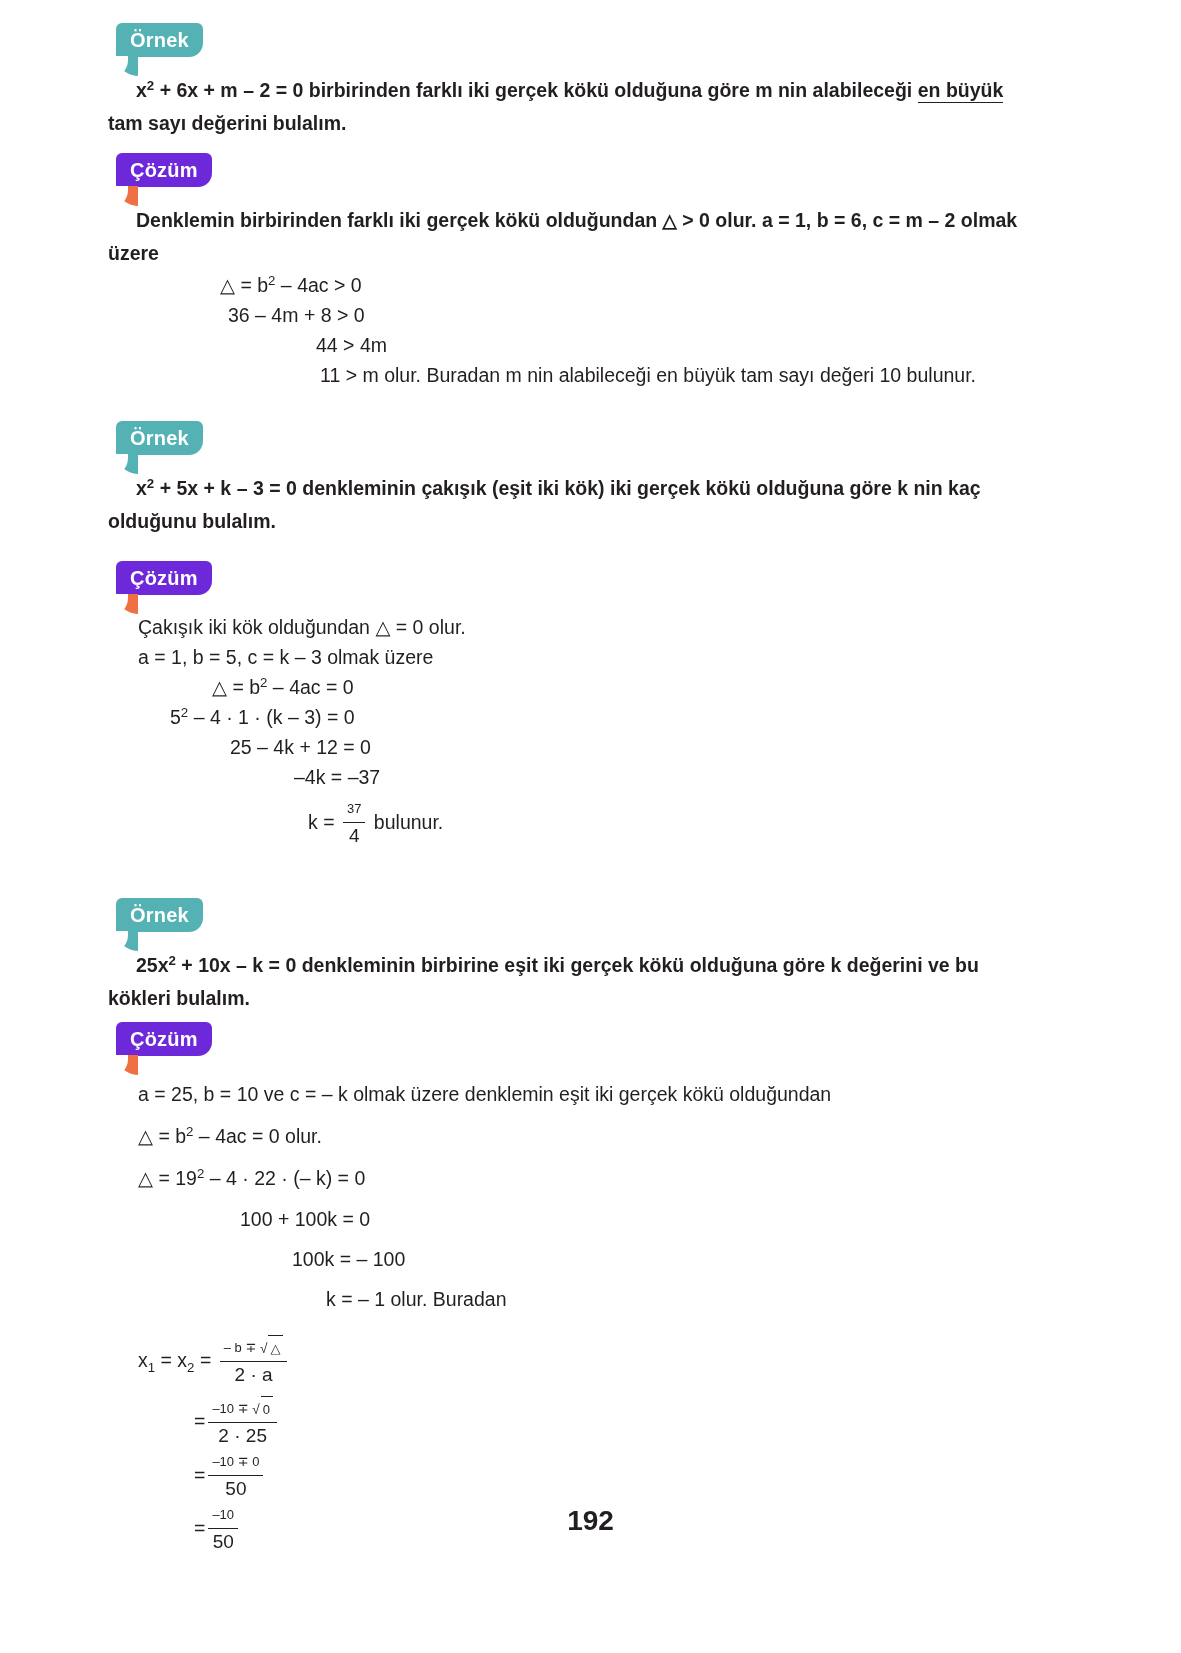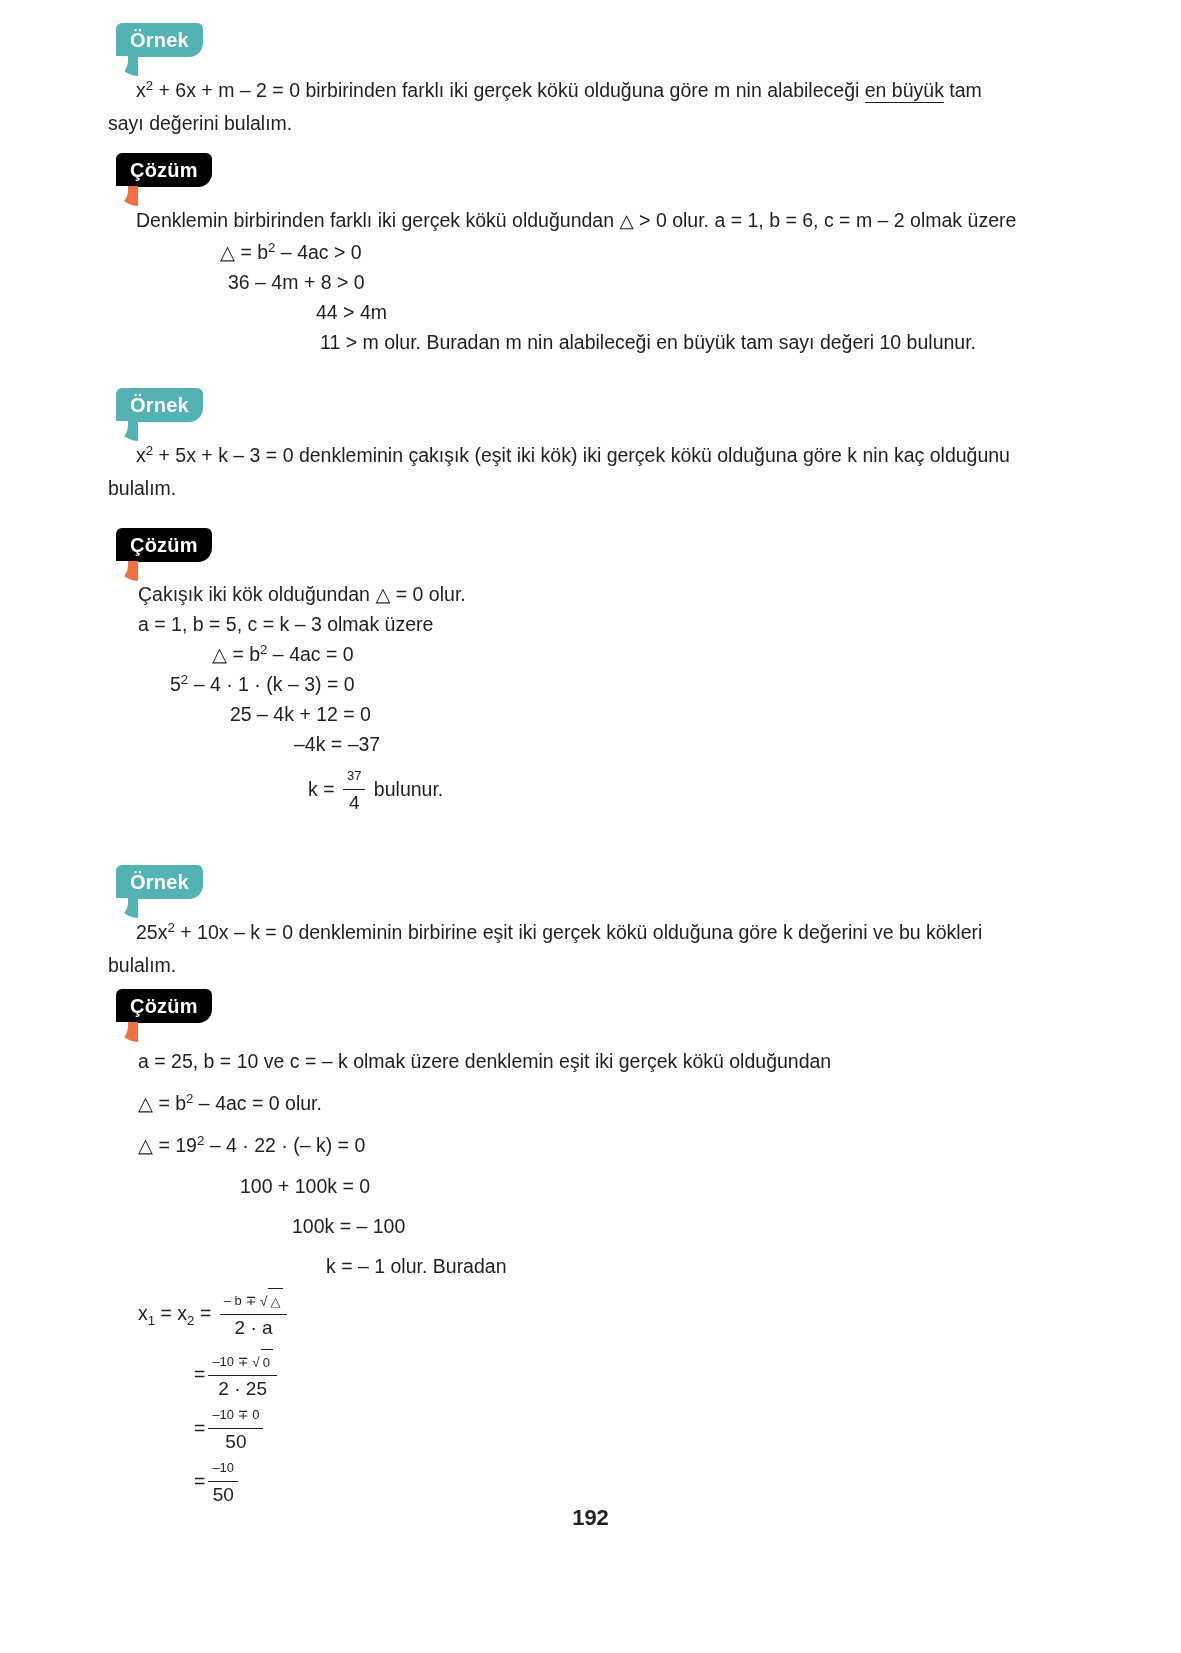--- a/index.html
+++ b/index.html
@@ -46,21 +46,21 @@
     box-sizing: border-box;
     border-radius: 6px 6px 14px 0;
     color: #ffffff;
     font-size: 20px;
     font-weight: 700;
     line-height: 34px;
     letter-spacing: .2px;
     white-space: nowrap;
   }
   .badge.teal { background: #55b2b4; }
-  .badge.orange { background: #000000; }
+  .badge.orange { background: #6d28d9; }
   
   .badge-tail {
     position: absolute;
     left: 8px;
     top: 34px;
     width: 22px;
     height: 20px;
     overflow: hidden;
   }
   .badge-tail i {
@@ -97,21 +97,21 @@
     display: block;
   }
 
   
   .para {
     font-size: 19.5px;
     line-height: 33px;
     margin: 0;
     text-align: left;
   }
-  .para.indent { text-indent: 28px; }
+  .para.indent { text-indent: 28px; font-weight: bold; }
   sup { font-size: 0.68em; vertical-align: super; line-height: 0; }
   sub { font-size: 0.68em; vertical-align: sub; line-height: 0; }
   .u { border-bottom: 1.6px solid #231f20; padding-bottom: 1px; }
   .tri { font-size: 0.95em; }
 
   
   .eqs { margin: 0; padding: 0; }
   .eq-line {
     display: block;
     font-size: 19.5px;
@@ -150,21 +150,21 @@
     top: 1px;
   }
   .radic { position: relative; top: 1px; font-size: 1.05em; }
 
   .pageno {
     position: absolute;
     left: 0;
     right: 0;
     top: 1505px;
     text-align: center;
-    font-size: 22px;
+    font-size: 28px;
     font-weight: 700;
     color: #231f20;
   }
 </style>
 </head>
 <body>
 
 <div class="page">
  <div class="content">
 
@@ -243,21 +243,21 @@
   </div>
 
   <div class="eqs">
     <div class="eq-line" style="padding-left:30px; line-height:42px">a = 25, b = 10 ve c = – k olmak üzere denklemin eşit iki gerçek kökü olduğundan</div>
     <div class="eq-line" style="padding-left:30px; line-height:42px"><span>△ = b</span><sup>2</sup><span> – 4ac = 0 olur.</span></div>
     <div class="eq-line" style="padding-left:30px; line-height:42px"><span>△ = 19</span><sup>2</sup><span> – 4 · 22 · (– k) = 0</span></div>
     <div class="eq-line" style="padding-left:132px; line-height:40px"><span>100 + 100k = 0</span></div>
     <div class="eq-line" style="padding-left:184px; line-height:40px"><span>100k = – 100</span></div>
     <div class="eq-line" style="padding-left:218px; line-height:40px"><span>k = – 1 olur. Buradan</span></div>
 
-    <div class="eq-line" style="padding-left:30px; line-height:34px; margin-top:2px"><span>x</span><sub>1</sub><span> = x</span><sub>2</sub><span> = </span><span class="frac"><span class="num"><span>– b ∓ </span><span class="radic">√</span><span class="sqrt">△</span></span><span class="den">2 · a</span></span></div>
+    <div class="eq-line" style="padding-left:30px; line-height:34px; margin-top:16px"><span>x</span><sub>1</sub><span> = x</span><sub>2</sub><span> = </span><span class="frac"><span class="num"><span>– b ∓ </span><span class="radic">√</span><span class="sqrt">△</span></span><span class="den">2 · a</span></span></div>
 
     <div class="eq-line" style="padding-left:86px; line-height:34px; margin-top:8px"><span>=</span><span class="frac"><span class="num"><span>–10 ∓ </span><span class="radic">√</span><span class="sqrt">0</span></span><span class="den">2 · 25</span></span></div>
 
     <div class="eq-line" style="padding-left:86px; line-height:34px; margin-top:2px"><span>=</span><span class="frac"><span class="num">–10 ∓ 0</span><span class="den">50</span></span></div>
 
     <div class="eq-line" style="padding-left:86px; line-height:34px; margin-top:2px"><span>=</span><span class="frac"><span class="num">–10</span><span class="den">50</span></span></div>
   </div>
 
  </div>
 

